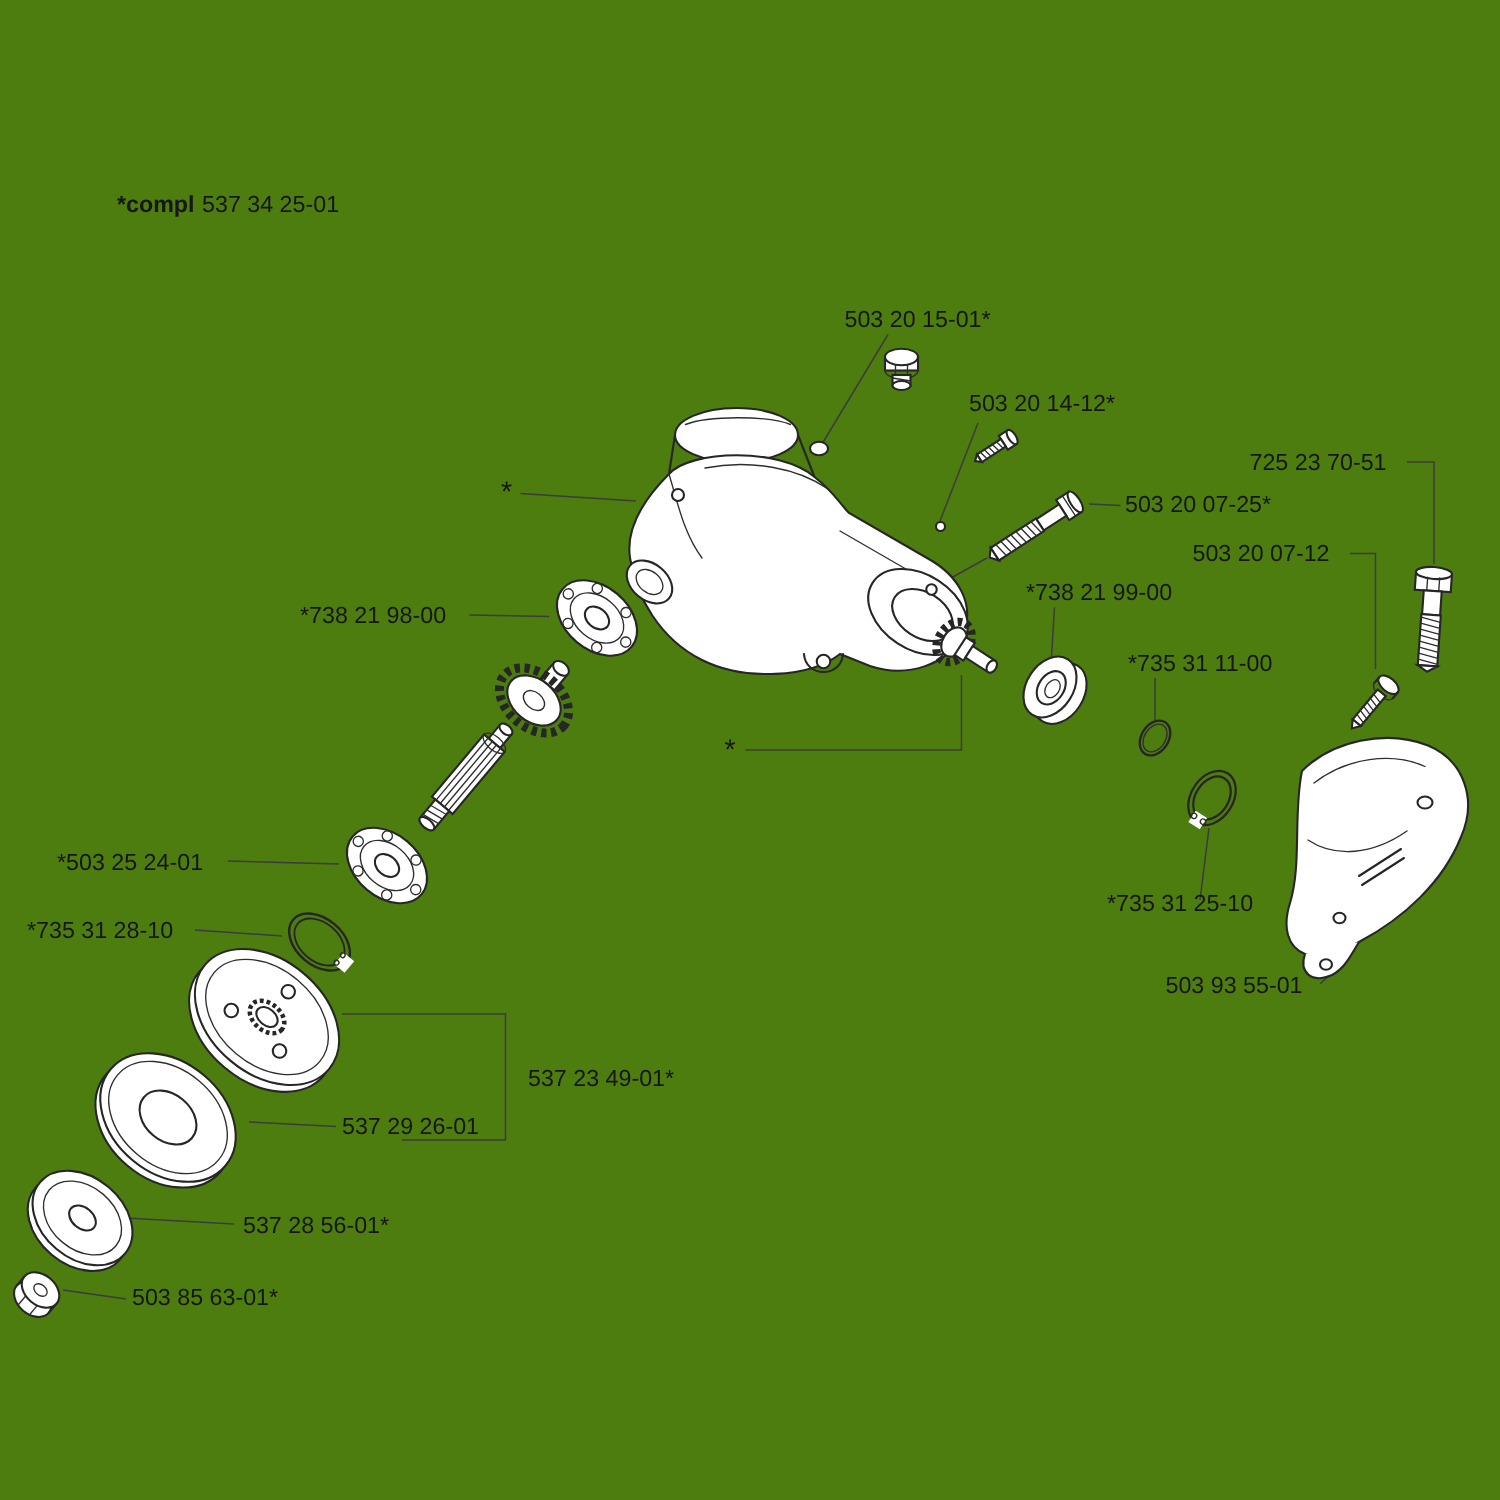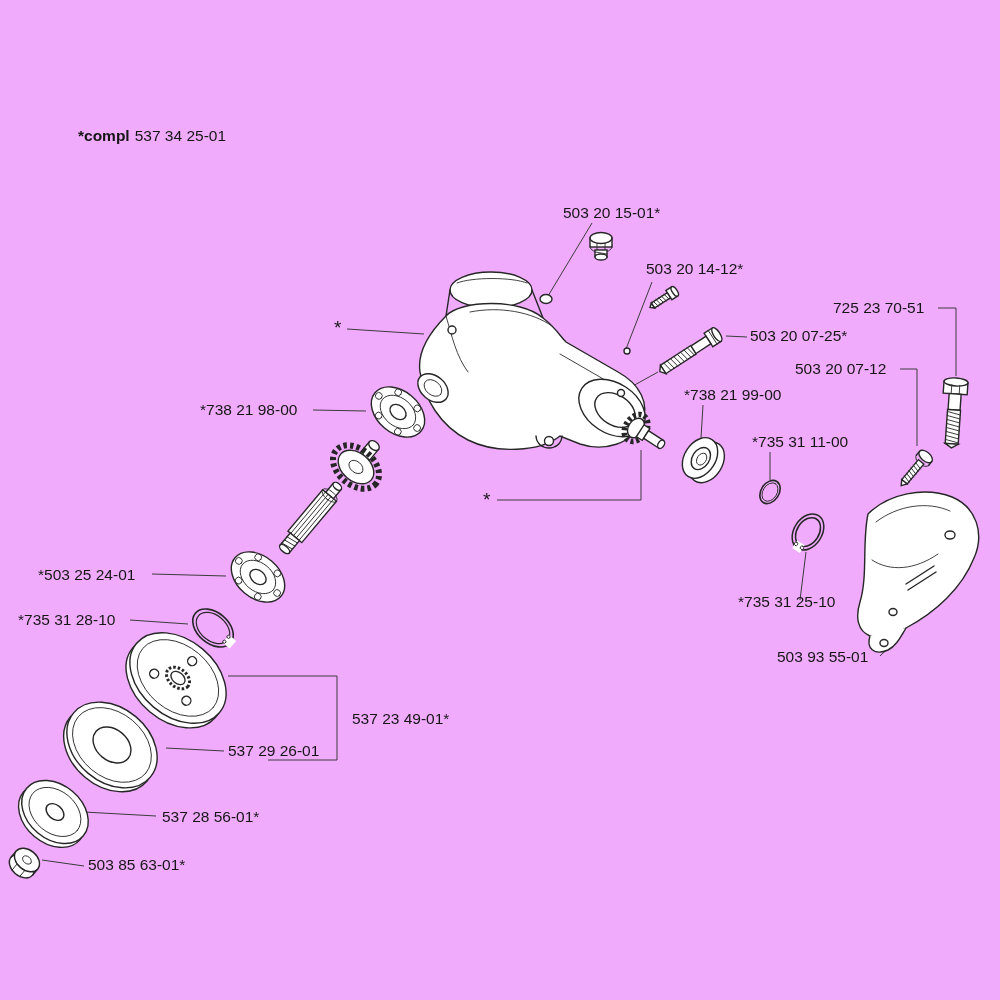--- a/index.html
+++ b/index.html
@@ -1,17 +1,17 @@
 <!DOCTYPE html>
 <html lang="en"><head>
 <meta charset="utf-8">
 <title>Gearbox Exploded Parts Diagram</title>
 <style>
   html,body{margin:0;padding:0;background:#ffffff;}
-  .stage{position:relative;width:1000px;height:1000px;background:#f0abfc;overflow:hidden;
+  .stage{position:relative;width:1000px;height:1000px;background:#4d7c0f;overflow:hidden;
          font-family:"Liberation Sans", sans-serif;}
   svg{display:block;}
   text{font-family:"Liberation Sans", sans-serif;font-size:15.5px;fill:#161616;}
   .marker{font-size:19px;}
   .bold{font-weight:bold;}
   .fw{fill:#ffffff;stroke:#262626;stroke-width:1.4;}
   .ln{fill:none;stroke:#262626;stroke-width:1.4;stroke-linecap:round;}
   .thin{fill:none;stroke:#2e2e2e;stroke-width:0.9;stroke-linecap:round;}
   .leader{fill:none;stroke:#3c3c3c;stroke-width:1;}
   .teeth{fill:none;stroke:#262626;stroke-width:6;stroke-dasharray:3.5 3;}

